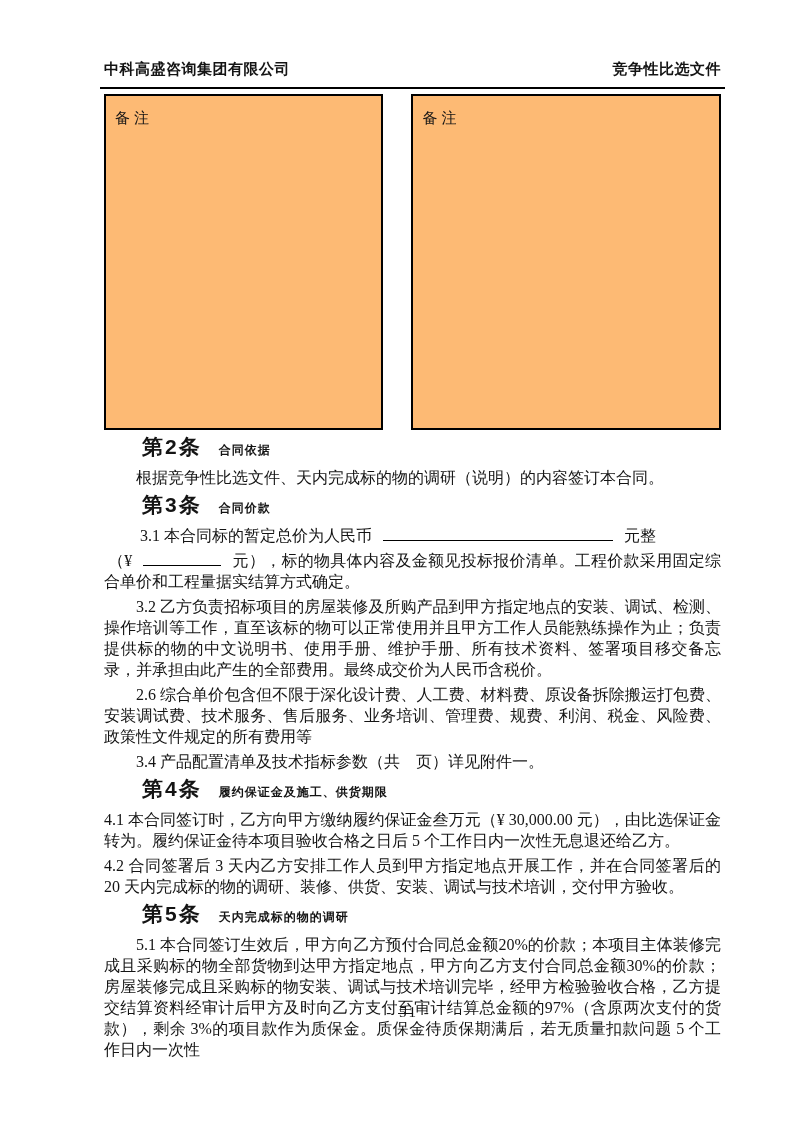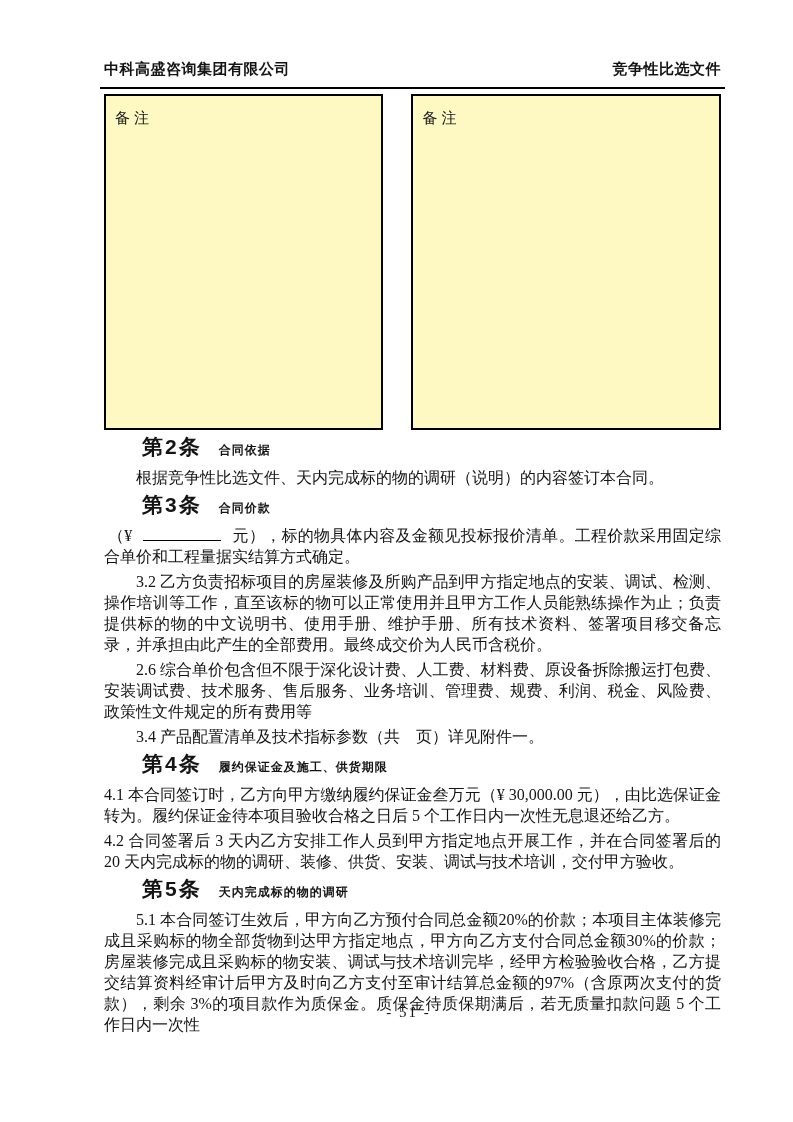--- a/index.html
+++ b/index.html
@@ -35,21 +35,21 @@
     position: absolute;
     left: 88px;
     top: 78px;
     width: 625px;
     display: flex;
     gap: 20px;
   }
   .remark-box {
     border: 2px solid #000;
     height: 336px;
-    background: #fef9c3;
+    background: #fdba74;
   }
   .remark-box.left  { width: 287px; }
   .remark-box.right { width: 318px; }
   .remark-label {
     display: inline-block;
     margin: 13px 0 0 9px;
     font-size: 15px;
     letter-spacing: 4px;
   }
   
@@ -121,20 +121,23 @@
   <div class="content">
 
     <div class="clause-heading">
       <span class="clause-num">第2条</span><span class="clause-title">合同依据</span>
     </div>
     <div class="para indent">根据竞争性比选文件、天内完成标的物的调研（说明）的内容签订本合同。</div>
 
     <div class="clause-heading">
       <span class="clause-num">第3条</span><span class="clause-title">合同价款</span>
     </div>
+    <div class="para indent">
+      <span>3.1 本合同标的暂定总价为人民币</span><span class="blank long"></span><span>元整</span>
+    </div>
     <div class="para">
       <span>（¥</span><span class="blank short"></span><span>元），标的物具体内容及金额见投标报价清单。工程价款采用固定综合单价和工程量据实结算方式确定。</span>
     </div>
     <div class="para indent">3.2 乙方负责招标项目的房屋装修及所购产品到甲方指定地点的安装、调试、检测、操作培训等工作，直至该标的物可以正常使用并且甲方工作人员能熟练操作为止；负责提供标的物的中文说明书、使用手册、维护手册、所有技术资料、签署项目移交备忘录，并承担由此产生的全部费用。最终成交价为人民币含税价。</div>
     <div class="para indent">2.6 综合单价包含但不限于深化设计费、人工费、材料费、原设备拆除搬运打包费、安装调试费、技术服务、售后服务、业务培训、管理费、规费、利润、税金、风险费、政策性文件规定的所有费用等</div>
     <div class="para indent">3.4 产品配置清单及技术指标参数（共　页）详见附件一。</div>
 
     <div class="clause-heading">
       <span class="clause-num">第4条</span><span class="clause-title">履约保证金及施工、供货期限</span>
     </div>

